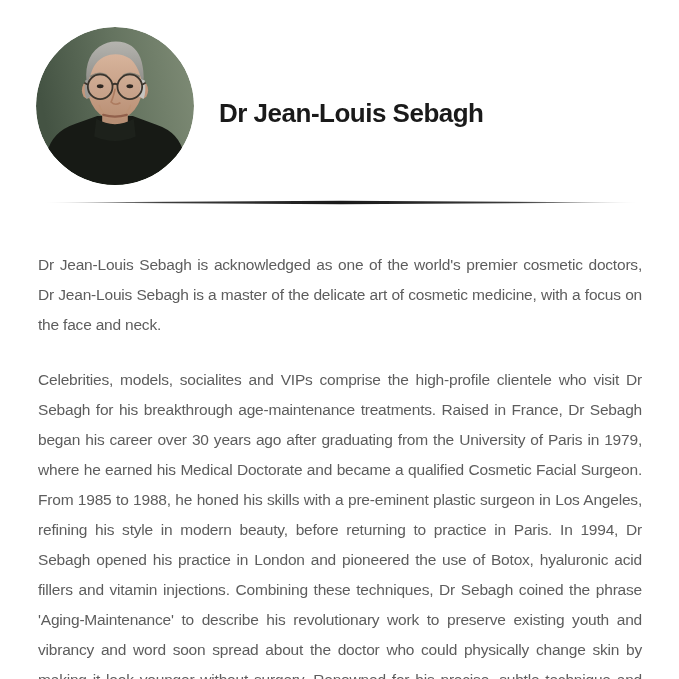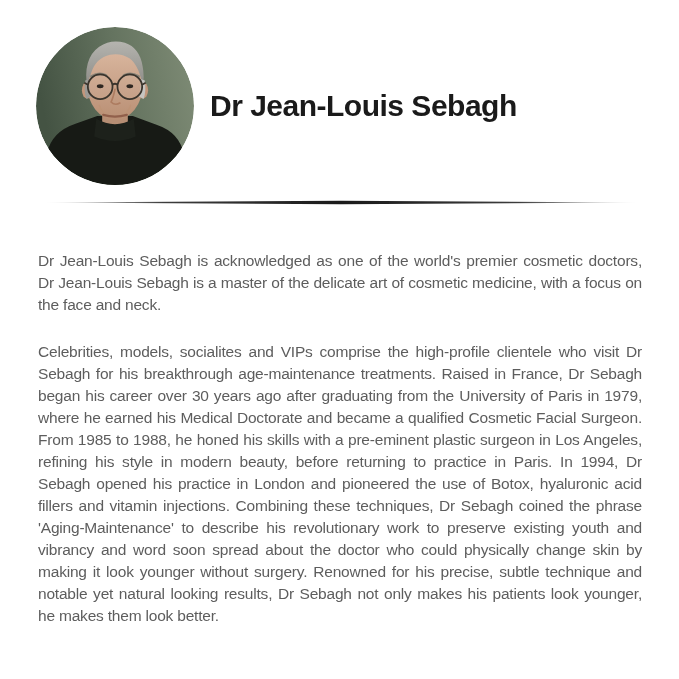--- a/index.html
+++ b/index.html
@@ -17,23 +17,23 @@
     left: 36px; top: 27px;
     width: 158px; height: 158px;
     border-radius: 50%;
     overflow: hidden;
   }
   .avatar svg { display: block; width: 100%; height: 100%; }
 
   .title {
     position: absolute;
     left: 210px; top: 89px;
-    margin: 0;
+    margin: 9px;
     font-family: "Liberation Sans", sans-serif;
-    font-size: 30px;
+    font-size: 26px;
     font-weight: 700;
     letter-spacing: -0.5px;
     color: var(--title-text, #1a1a1a);
     white-space: nowrap;
   }
 
   .divider {
     position: absolute;
     left: 45px; top: 200px;
     width: 592px; height: 5px;
@@ -42,21 +42,21 @@
 
   .content {
     position: absolute;
     left: 38px; top: 250px;
     width: 604px;
   }
   .content p {
     margin: 0 0 25px 0;
     font-family: "Liberation Sans", sans-serif;
     font-size: 15.5px;
-    line-height: 22px;
+    line-height: 30px;
     letter-spacing: -0.2px;
     color: var(--body-text, #5d5d5d);
     text-align: justify;
   }
 </style>
 </head>
 <body>
 
 <div class="page">
 

